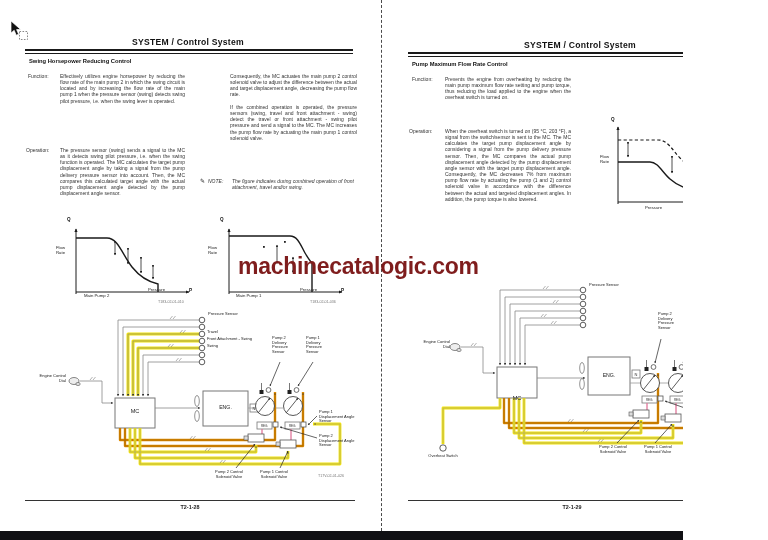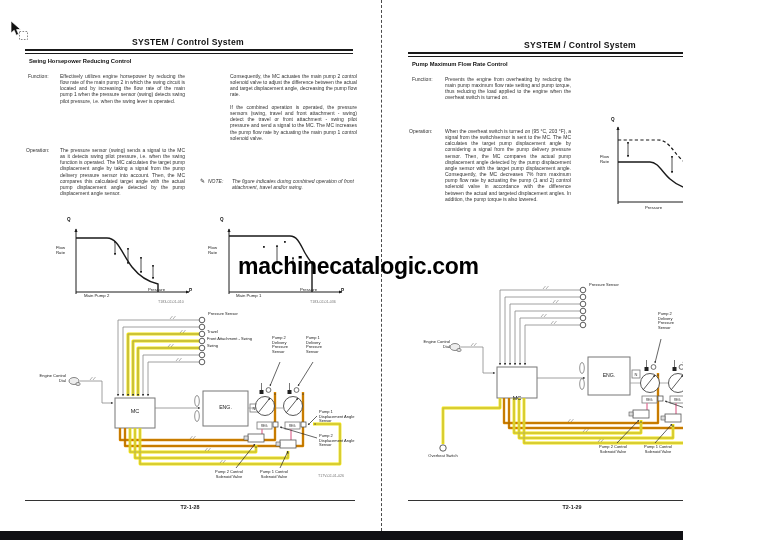--- a/index.html
+++ b/index.html
@@ -25,21 +25,21 @@
   .axq{position:absolute;font-size:4.6px;font-weight:bold;color:#111;}
   .code{position:absolute;font-size:3.6px;color:#777;white-space:nowrap;}
   .boxlbl{position:absolute;font-size:5.6px;color:#222;text-align:center;}
   .tiny{position:absolute;font-size:3.1px;color:#333;text-align:center;letter-spacing:-0.1px;}
   
   .footline{position:absolute;height:1px;background:#333;}
   .pageno{position:absolute;font-size:5.4px;font-weight:bold;color:#222;text-align:center;}
   
   .vdash{position:absolute;top:0;width:0;border-left:1px dashed #4a4a4a;}
   .bottombar{position:absolute;left:0;width:768px;background:#101014;}
-  .watermark{position:absolute;font-weight:bold;font-size:23px;letter-spacing:-0.3px;color:#000000;white-space:nowrap;z-index:50;}
+  .watermark{position:absolute;font-weight:bold;font-size:23px;letter-spacing:-0.3px;color:#7f1d1d;white-space:nowrap;z-index:50;}
   svg{position:absolute;overflow:visible;}
 </style>
 </head>
 <body>
 
 <div id="screen">
 
   <svg style="left:10px;top:20px;" width="22" height="22" viewBox="0 0 22 22">
     <polygon points="1,1 1,13 4.2,10.3 6.2,15.2 8.6,14.2 6.6,9.6 10.6,9.4" fill="#111" stroke="#fff" stroke-width="0.7"></polygon>
     <rect x="9.5" y="11.5" width="8" height="8" fill="none" stroke="#888" stroke-width="1" stroke-dasharray="1.6 1.4"></rect>

